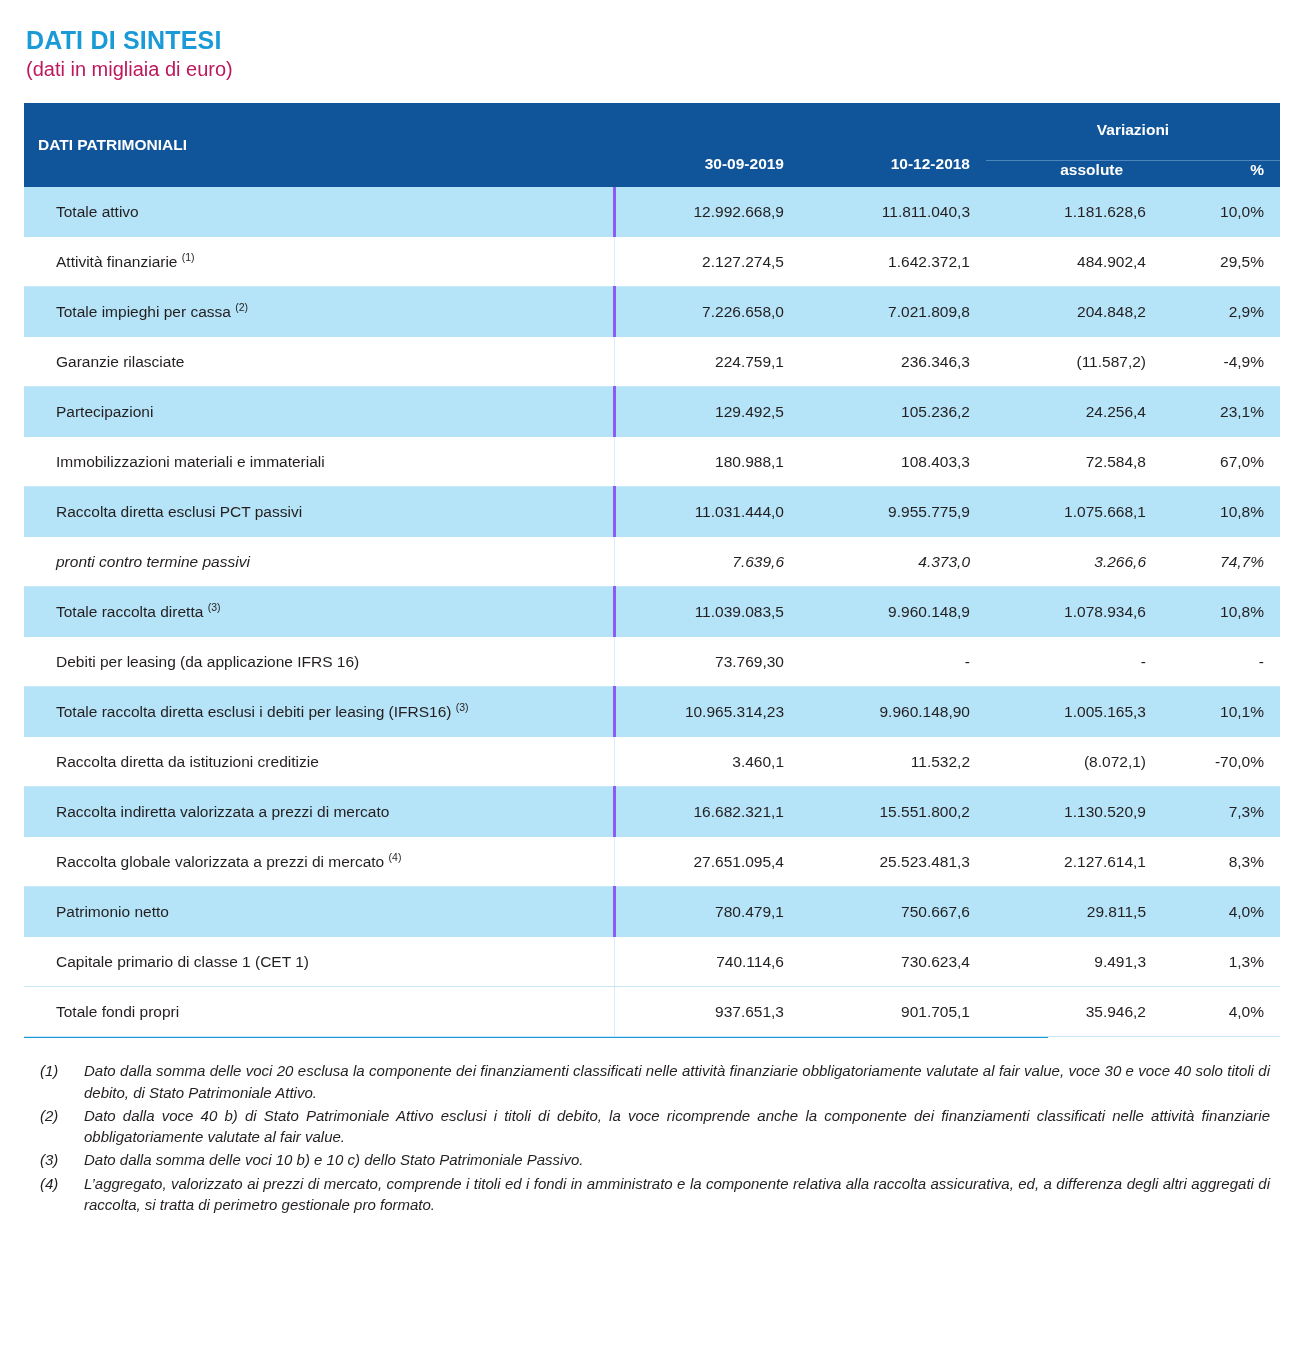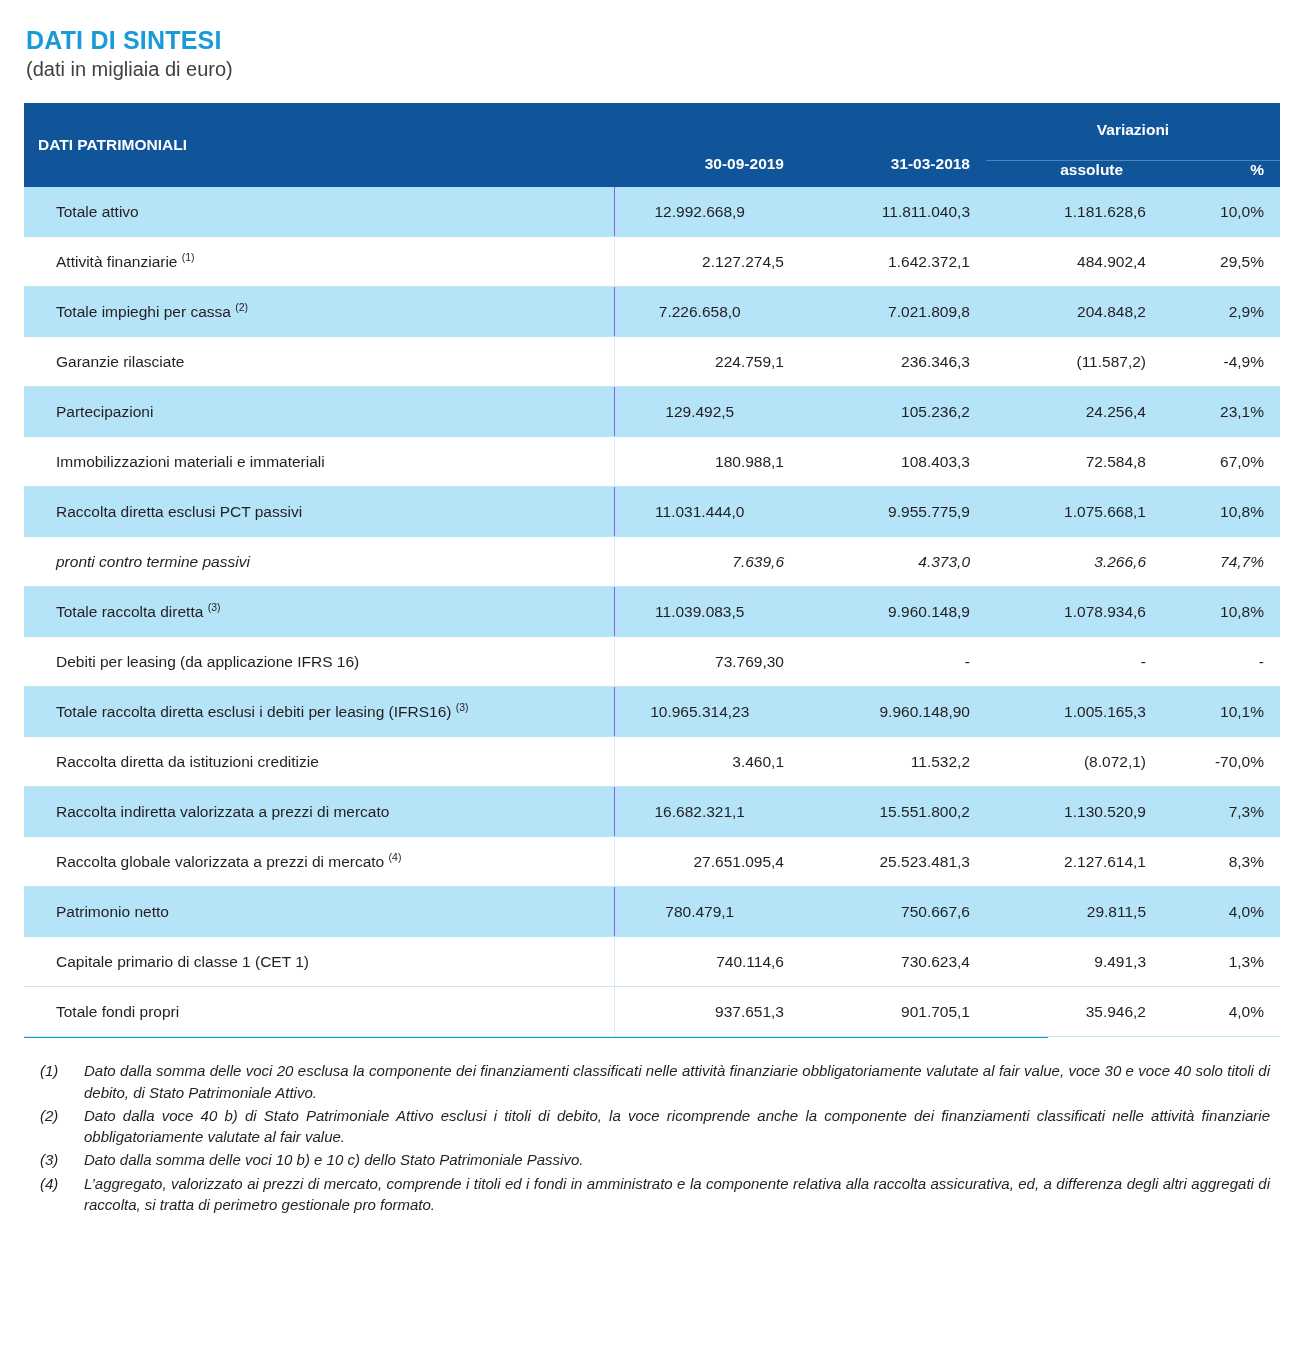--- a/index.html
+++ b/index.html
@@ -20,21 +20,21 @@
   }
   .doc-title {
     color: #1a9ad7;
     font-size: 25px;
     font-weight: bold;
     letter-spacing: 0.2px;
     line-height: 1.15;
     margin: 6px 0 0 2px;
   }
   .doc-subtitle {
-    color: #404040;
+    color: #be185d;
     font-size: 20px;
     font-weight: normal;
     line-height: 1.2;
     margin: 2px 0 0 2px;
   }
   table.summary {
     border-collapse: collapse;
     width: 1256px;
     margin-top: 22px;
     table-layout: fixed;
@@ -125,22 +125,21 @@
     padding-left: 32px;
   }
   td.num {
     text-align: right;
     padding-right: 16px;
   }
   td.num.sep {
     border-left: 1px solid #d7eefb;
   }
   tbody tr.alt td.num.sep {
-    border-left: 1px solid #8b5cf6;
-    text-align: center;
+    border-left: 3px solid #8b5cf6;
   }
   .italic {
     font-style: italic;
   }
   sup {
     font-size: 10.5px;
     vertical-align: super;
     line-height: 0;
   }
   .bottom-rule {
@@ -181,21 +180,21 @@
       <col class="c-label">
       <col class="c-v1">
       <col class="c-v2">
       <col class="c-v3">
       <col class="c-v4">
     </colgroup>
     <thead>
       <tr>
         <th class="head-label" rowspan="1">DATI PATRIMONIALI</th>
         <th class="head-date">30-09-2019</th>
-        <th class="head-date">31-03-2018</th>
+        <th class="head-date">10-12-2018</th>
         <th class="head-var" colspan="2">
           <div class="var-wrap">
             <div class="var-top">Variazioni</div>
             <div class="var-bottom">
               <div class="var-sub abs">assolute</div>
               <div class="var-sub pct">%</div>
             </div>
           </div>
         </th>
       </tr>

